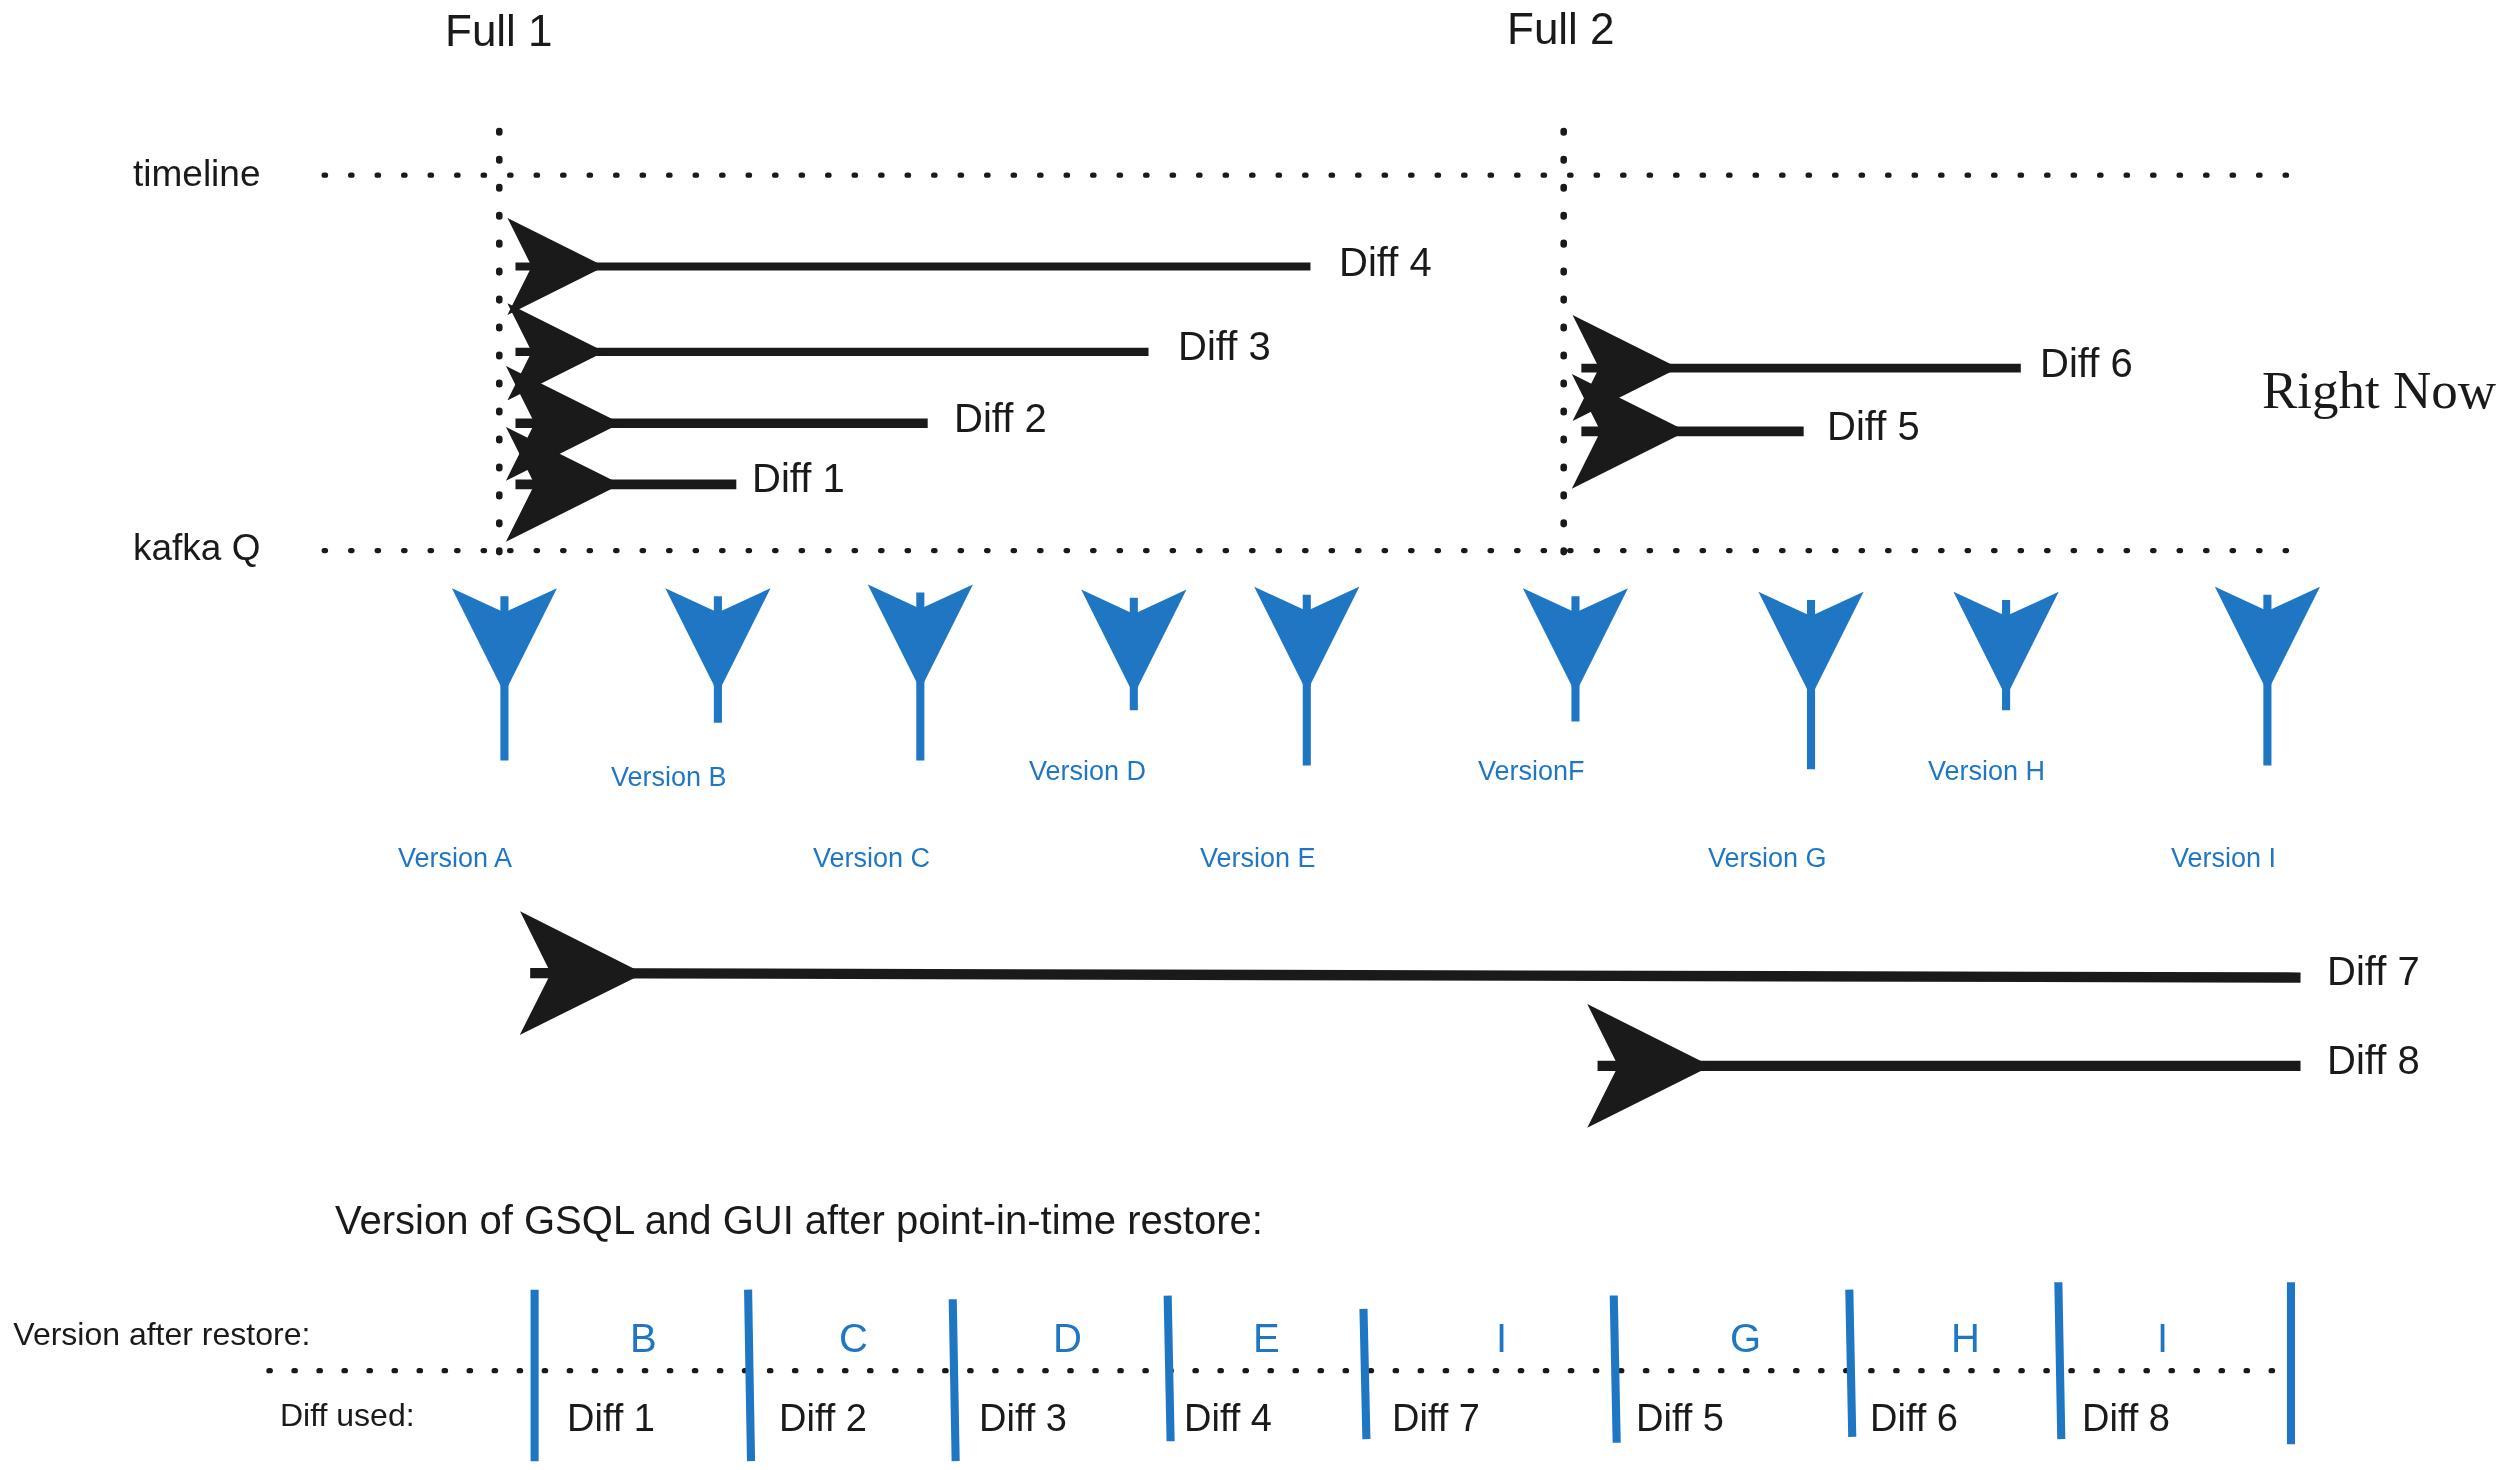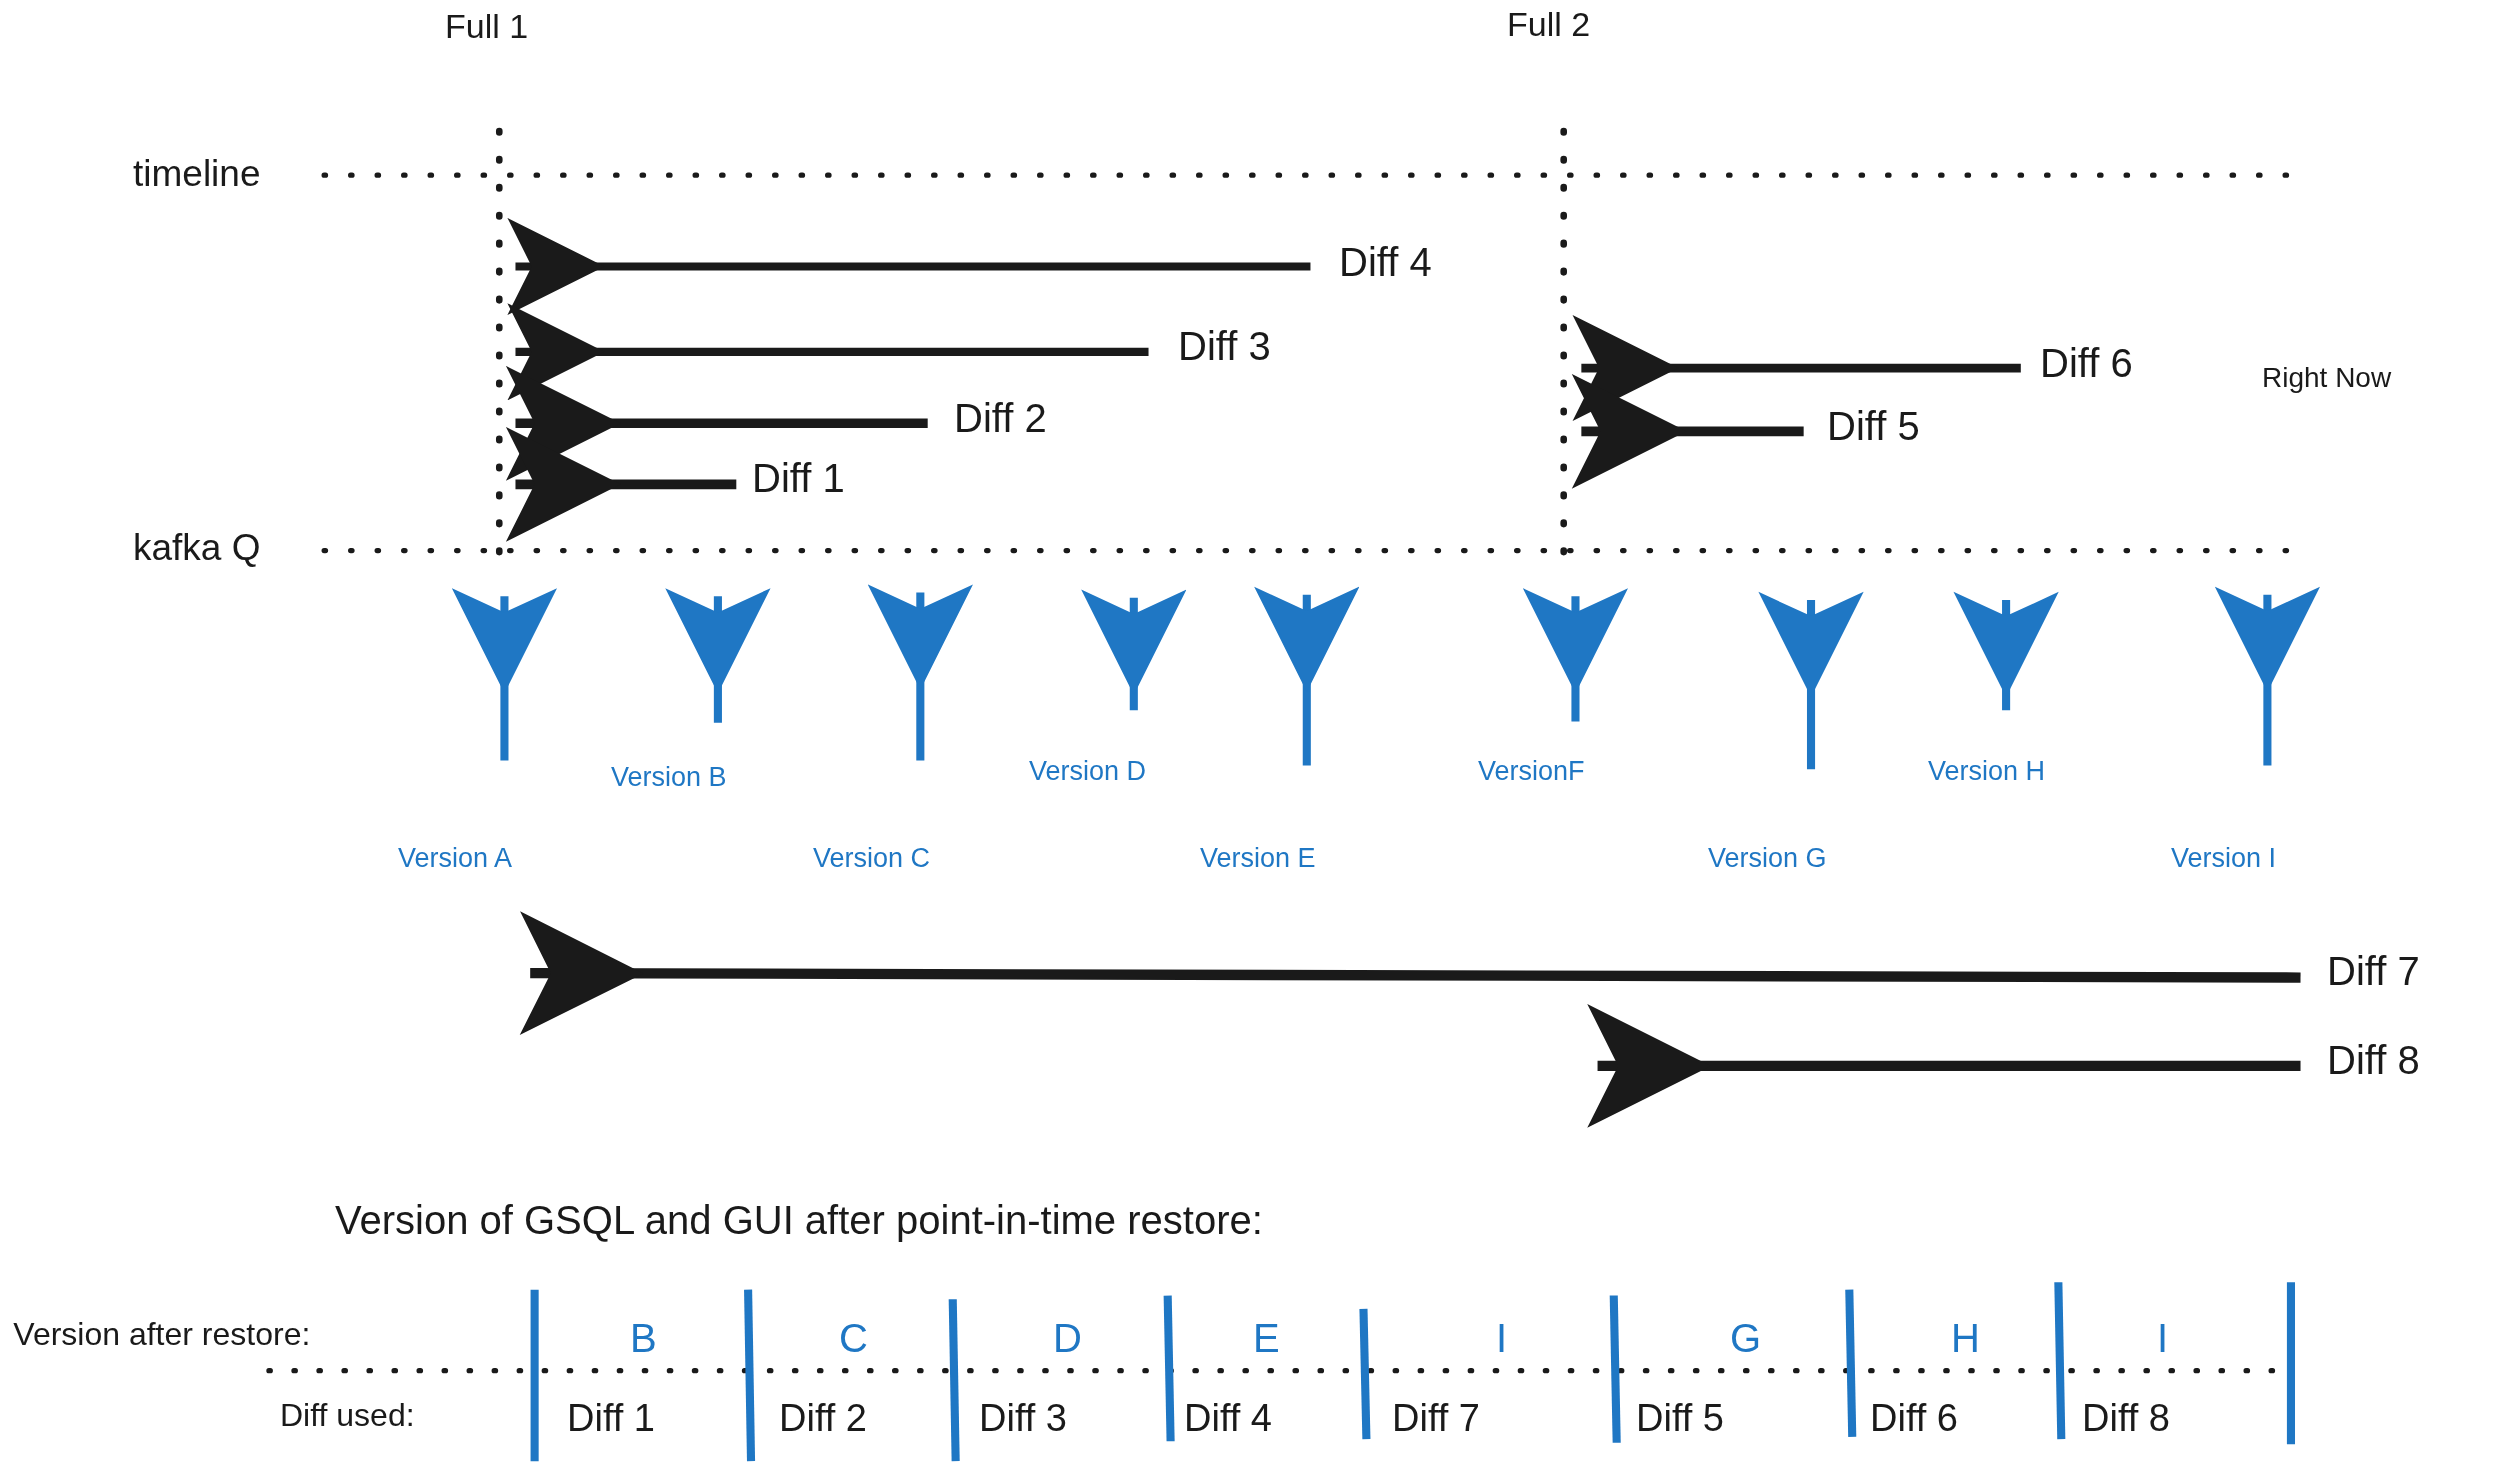--- a/index.html
+++ b/index.html
@@ -24,24 +24,24 @@
   }
   .lbl {
     position: absolute;
     font-family: "Liberation Sans", sans-serif;
     white-space: nowrap;
     color: #1a1a1a;
     line-height: 1;
   }
   .lbl-black { color: #1a1a1a; }
   .lbl-blue  { color: #1f77c4; }
-  .f-head   { font-size: 34px; }
+  .f-head   { font-size: 44px; }
   .f-axis   { font-size: 37px; }
   .f-diff   { font-size: 40px; }
-  .f-now    { font-size: 28px; }
+  .f-now    { font-size: 53px; font-family: Liberation Serif, serif; }
   .f-ver    { font-size: 27px; }
   .f-cap    { font-size: 40px; }
   .f-row    { font-size: 32px; }
   .f-cell   { font-size: 38px; }
   .f-vcell  { font-size: 40px; }
 </style>
 </head>
 <body>
 
 <div id="canvas">

